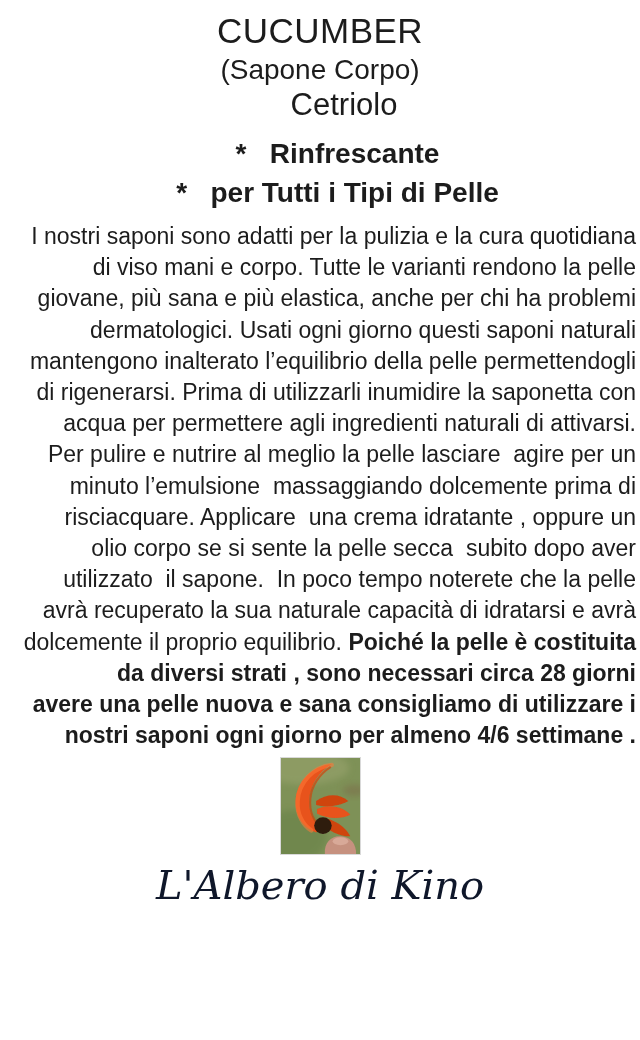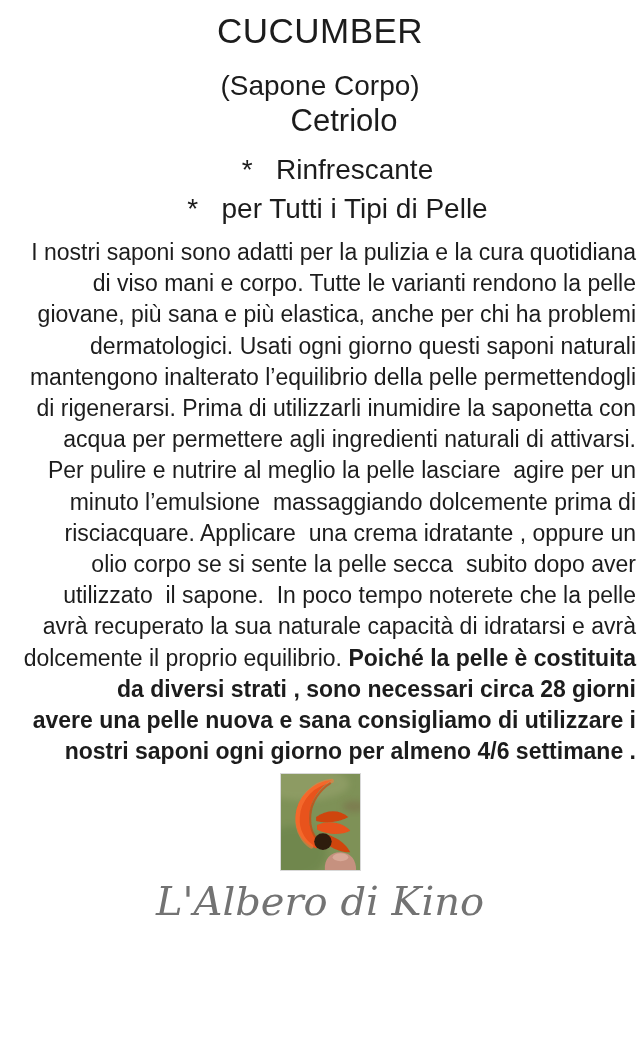--- a/index.html
+++ b/index.html
@@ -4,32 +4,32 @@
 <style>
   * { margin:0; padding:0; box-sizing:border-box; }
   html, body { background:#ffffff; }
   body {
     width:640px; height:1040px; overflow:hidden;
     font-family:"Liberation Sans", sans-serif;
     color:#1c1c1c;
   }
   .page { width:640px; height:1040px; text-align:center; background:#ffffff; }
   .title    { margin-top:9px;  font-size:35px; line-height:44px; font-weight:400; letter-spacing:0.5px;text-align:center; }
-  .subtitle { margin-top:16px;  font-size:28px; line-height:33px; font-weight:400; }
+  .subtitle { margin-top:0;  font-size:28px; line-height:33px; font-weight:400; }
   .product  { font-size:31px; line-height:37px; font-weight:400;margin-left:48px; }
   .bullets  { margin-top:11px; }
-  .bullet-line { font-size:28px; font-weight:400; line-height:39px; white-space:pre;margin-left:35px; }
+  .bullet-line { font-size:28px; font-weight:700; line-height:39px; white-space:pre;margin-left:35px; }
   .description { margin-top:9px; padding:0 4px; }
   .desc-line { font-size:23px; line-height:31.2px; white-space:pre;text-align:right; }
   .desc-line .bold { font-weight:700; }
   .photo-wrap { margin-top:6px; height:100px; }
   .photo { width:81px; height:98px; display:inline-block; border:1px solid #d9d9d9; vertical-align:top; }
   .brand {
     margin-top:4px; font-family:"DejaVu Serif","Liberation Serif",serif;
-    font-style:italic; font-size:40px; line-height:48px; color:#737373;
+    font-style:italic; font-size:40px; line-height:48px; color:#0f172a;
   }
 </style>
 </head>
 <body>
 
 <div class="page">
 
   <div class="title">CUCUMBER</div>
   <div class="subtitle">(Sapone Corpo)</div>
   <div class="product">Cetriolo</div>

